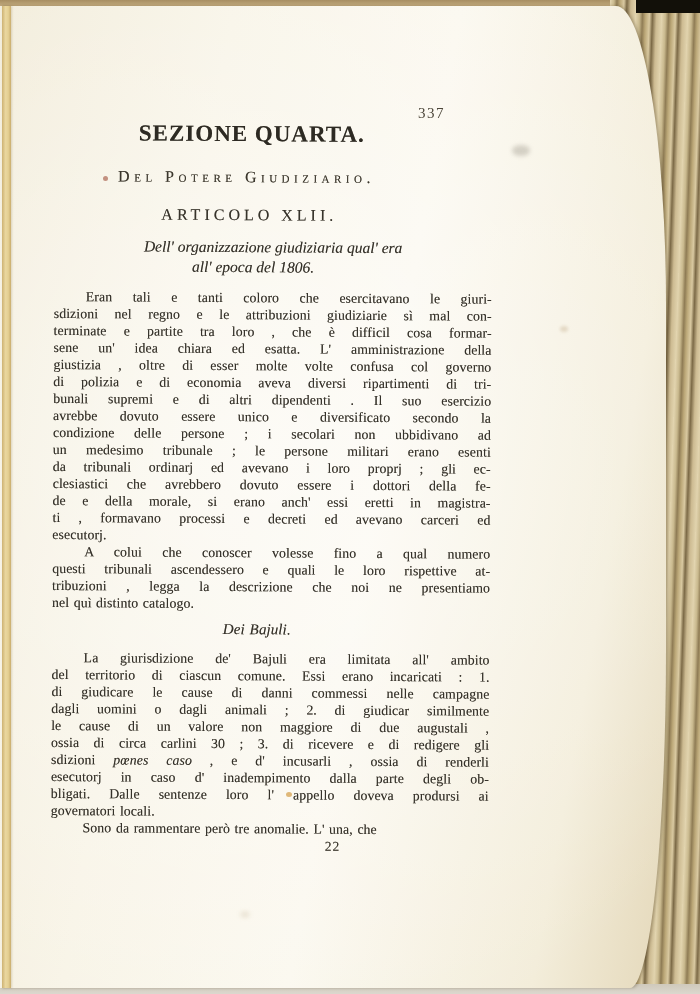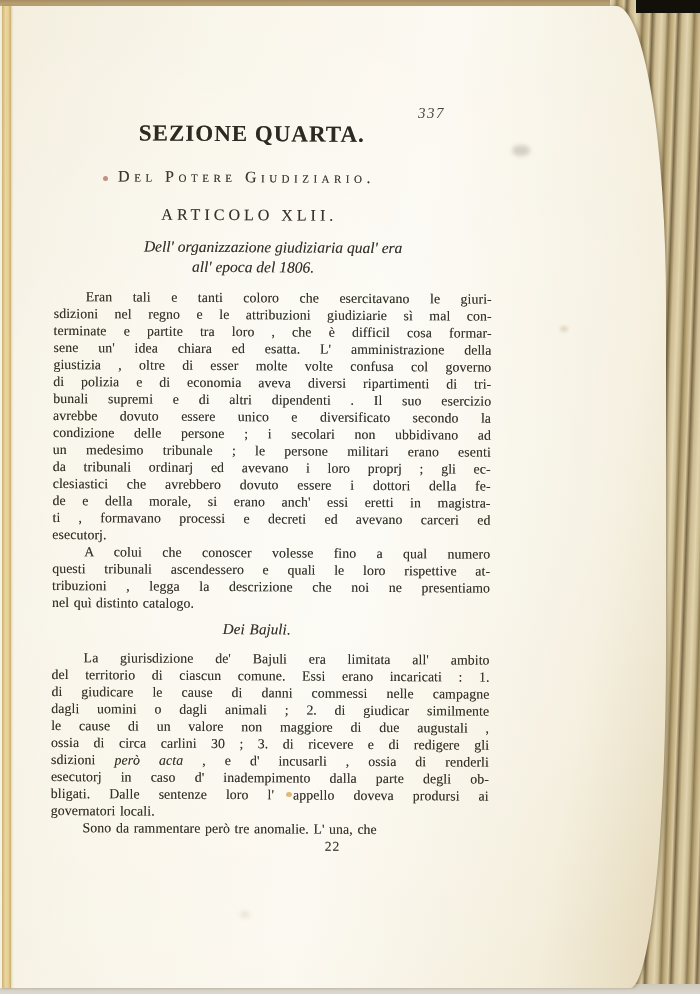--- a/index.html
+++ b/index.html
@@ -48,21 +48,21 @@
   
   .stain{position:absolute;border-radius:50%;pointer-events:none;}
   .stain.smudge{left:512px;top:139px;width:18px;height:11px;background:rgba(120,113,96,.28);filter:blur(2px);}
   .stain.red{left:103px;top:170px;width:5px;height:5px;background:rgba(152,62,40,.55);filter:blur(.5px);}
   .stain.orange{left:286px;top:786px;width:6px;height:5px;background:rgba(205,140,40,.6);filter:blur(.6px);}
   .stain.fox1{left:560px;top:320px;width:8px;height:6px;background:rgba(170,140,90,.25);filter:blur(1.5px);}
   .stain.fox2{left:240px;top:905px;width:10px;height:7px;background:rgba(170,150,110,.18);filter:blur(2px);}
 
   .pagenum{
     position:absolute;left:418px;top:99px;
-    font-size:15px;letter-spacing:1.5px;color:#4c463a;font-style:italic;
+    font-size:15px;letter-spacing:1.5px;color:#4c463a;
   }
 
   .textblock{
     position:absolute;left:55px;top:100px;width:438px;
     color:#34312a;
     transform:rotate(.35deg);transform-origin:0 0;
     text-shadow:0 0 .5px rgba(70,62,48,.55);
   }
   .h-section{
     margin:14px 0 0;text-align:center;transform:translateX(-22px);
@@ -144,21 +144,21 @@
           <div class="line last">nel quì distinto catalogo.</div>
         </div>
         <div class="midheading">Dei Bajuli.</div>
         <div class="para">
           <div class="line first">La giurisdizione de' Bajuli era limitata all' ambito</div>
           <div class="line">del territorio di ciascun comune. Essi erano incaricati : 1.</div>
           <div class="line">di giudicare le cause di danni commessi nelle campagne</div>
           <div class="line">dagli uomini o dagli animali ; 2. di giudicar similmente</div>
           <div class="line">le cause di un valore non maggiore di due augustali ,</div>
           <div class="line">ossia di circa carlini 30 ; 3. di ricevere e di redigere gli</div>
-          <div class="line"><span>sdizioni </span><span class="it">però acta</span><span> , e d' incusarli , ossia di renderli</span></div>
+          <div class="line"><span>sdizioni </span><span class="it">pœnes caso</span><span> , e d' incusarli , ossia di renderli</span></div>
           <div class="line">esecutorj in caso d' inadempimento dalla parte degli ob-</div>
           <div class="line">bligati. Dalle sentenze loro l' appello doveva prodursi ai</div>
           <div class="line last">governatori locali.</div>
         </div>
         <div class="para">
           <div class="line first last">Sono da rammentare però tre anomalie. L' una, che</div>
         </div>
       </div>
     <div class="signature">22</div>
   </div>

